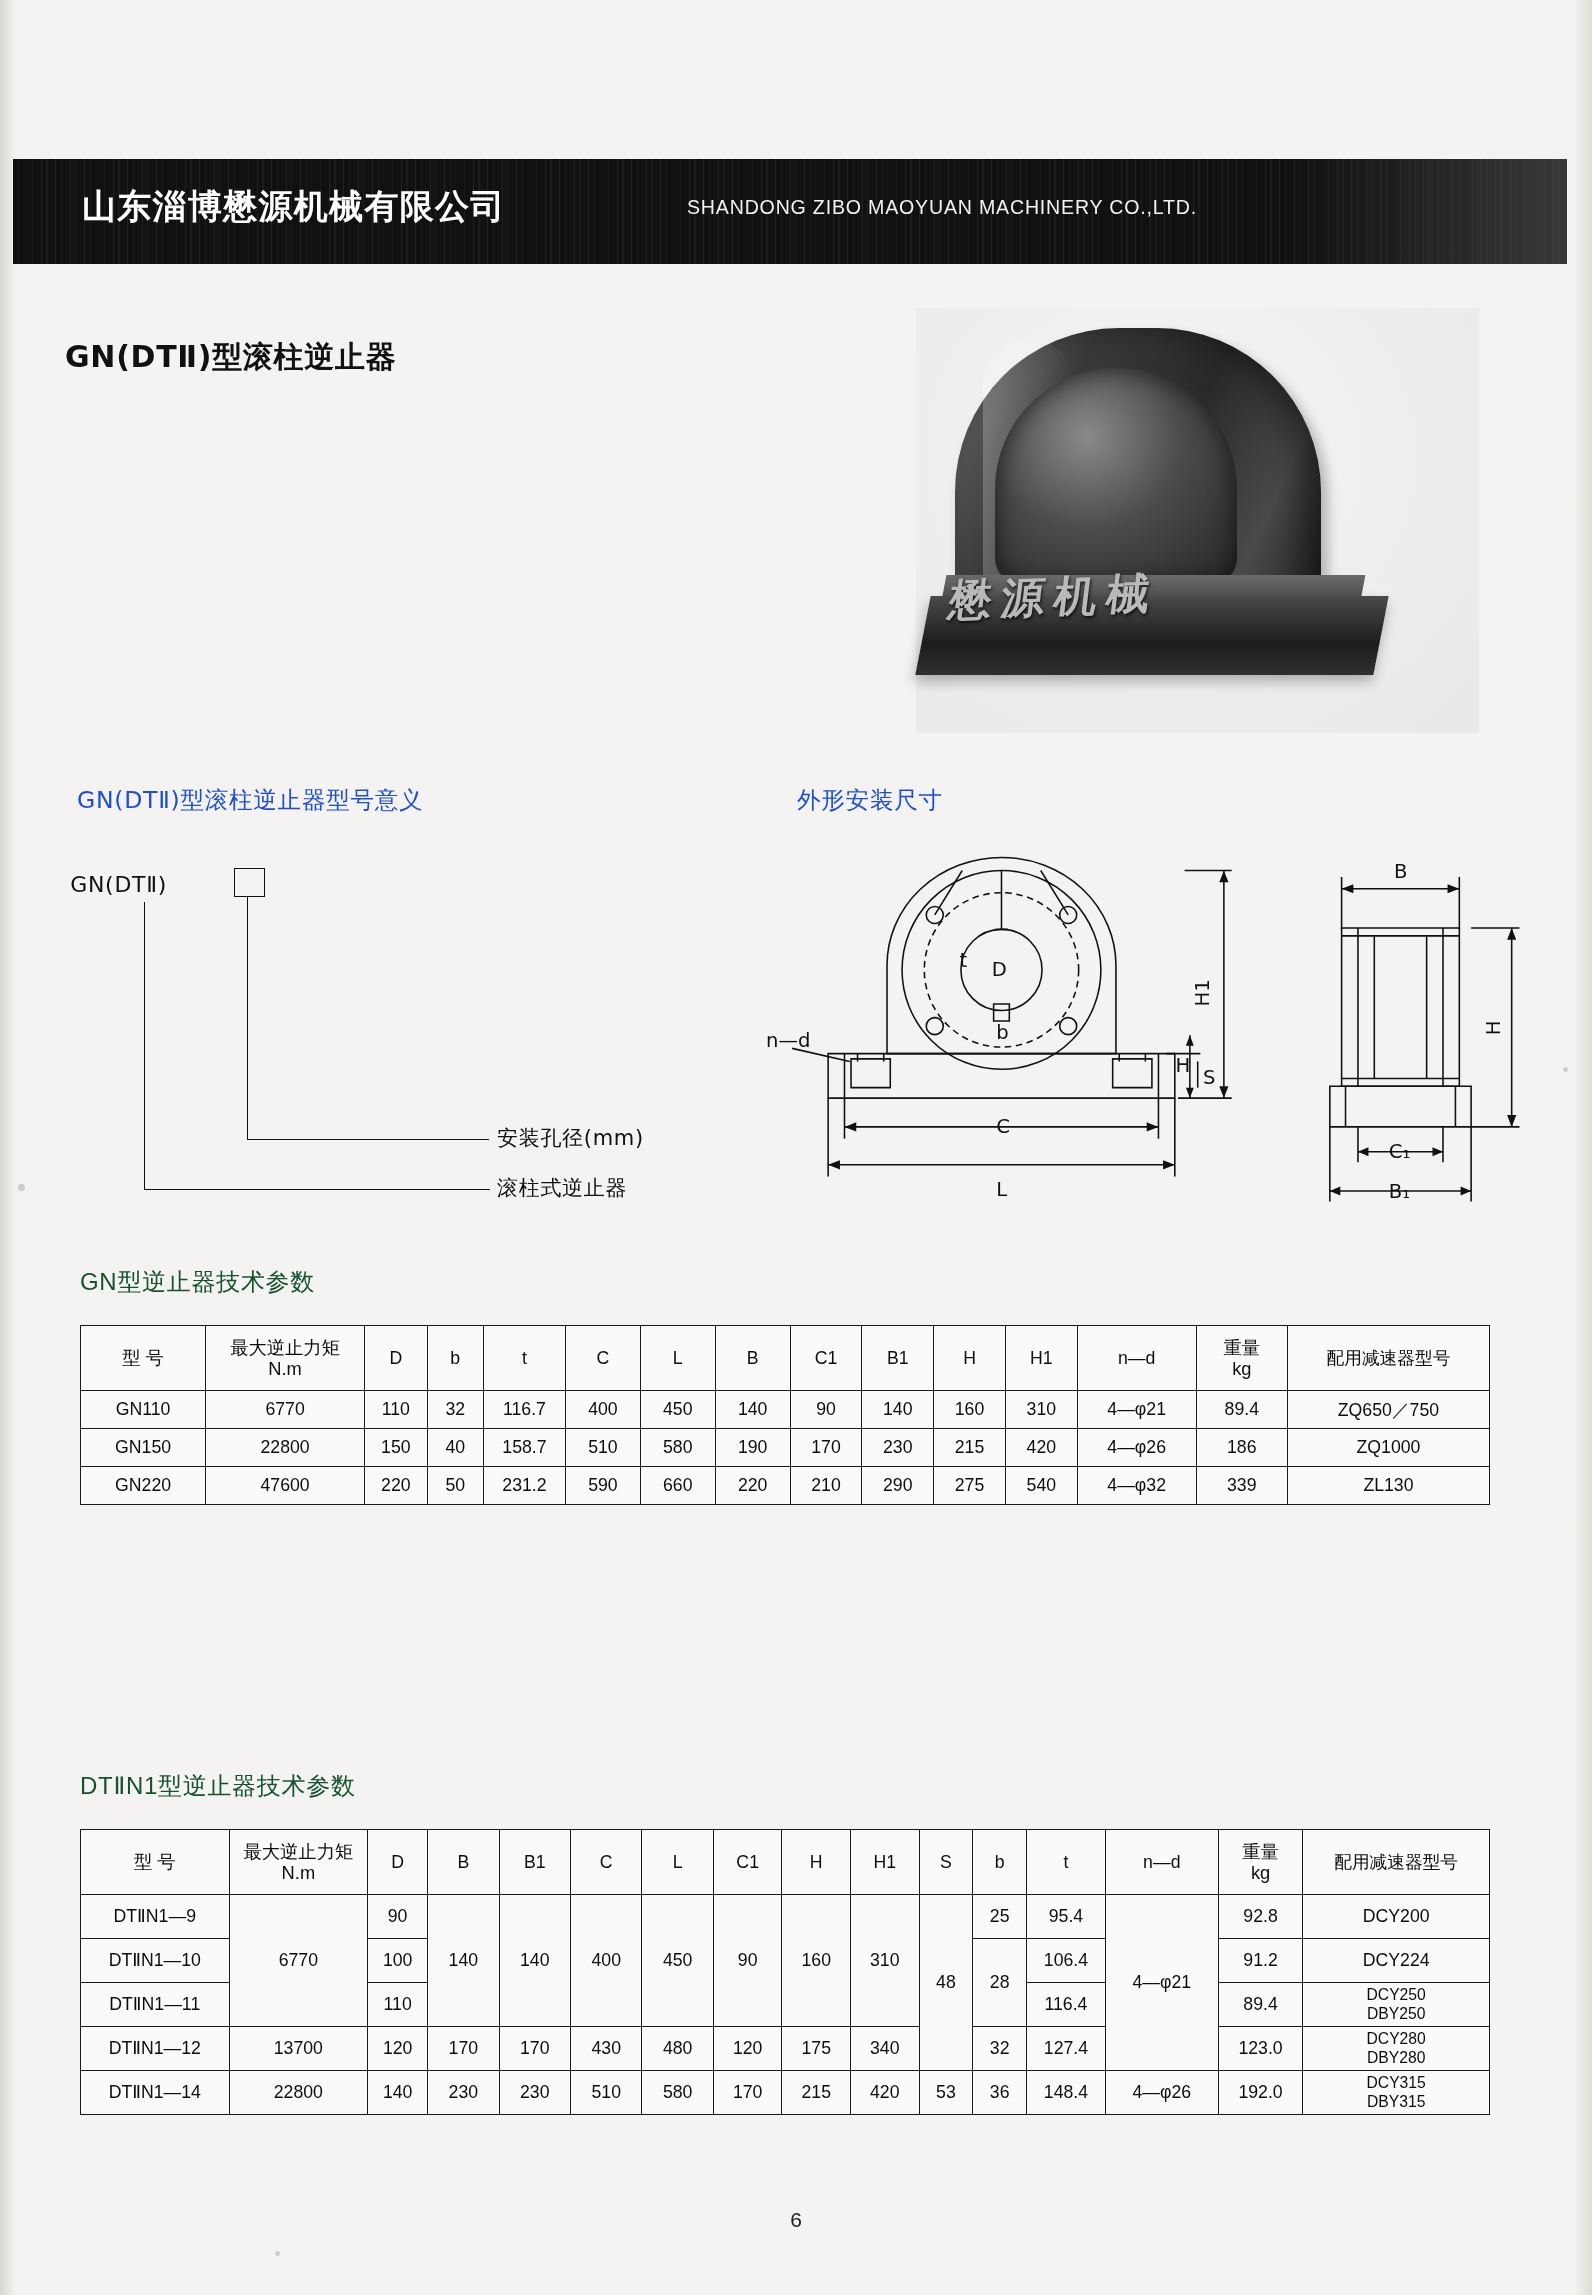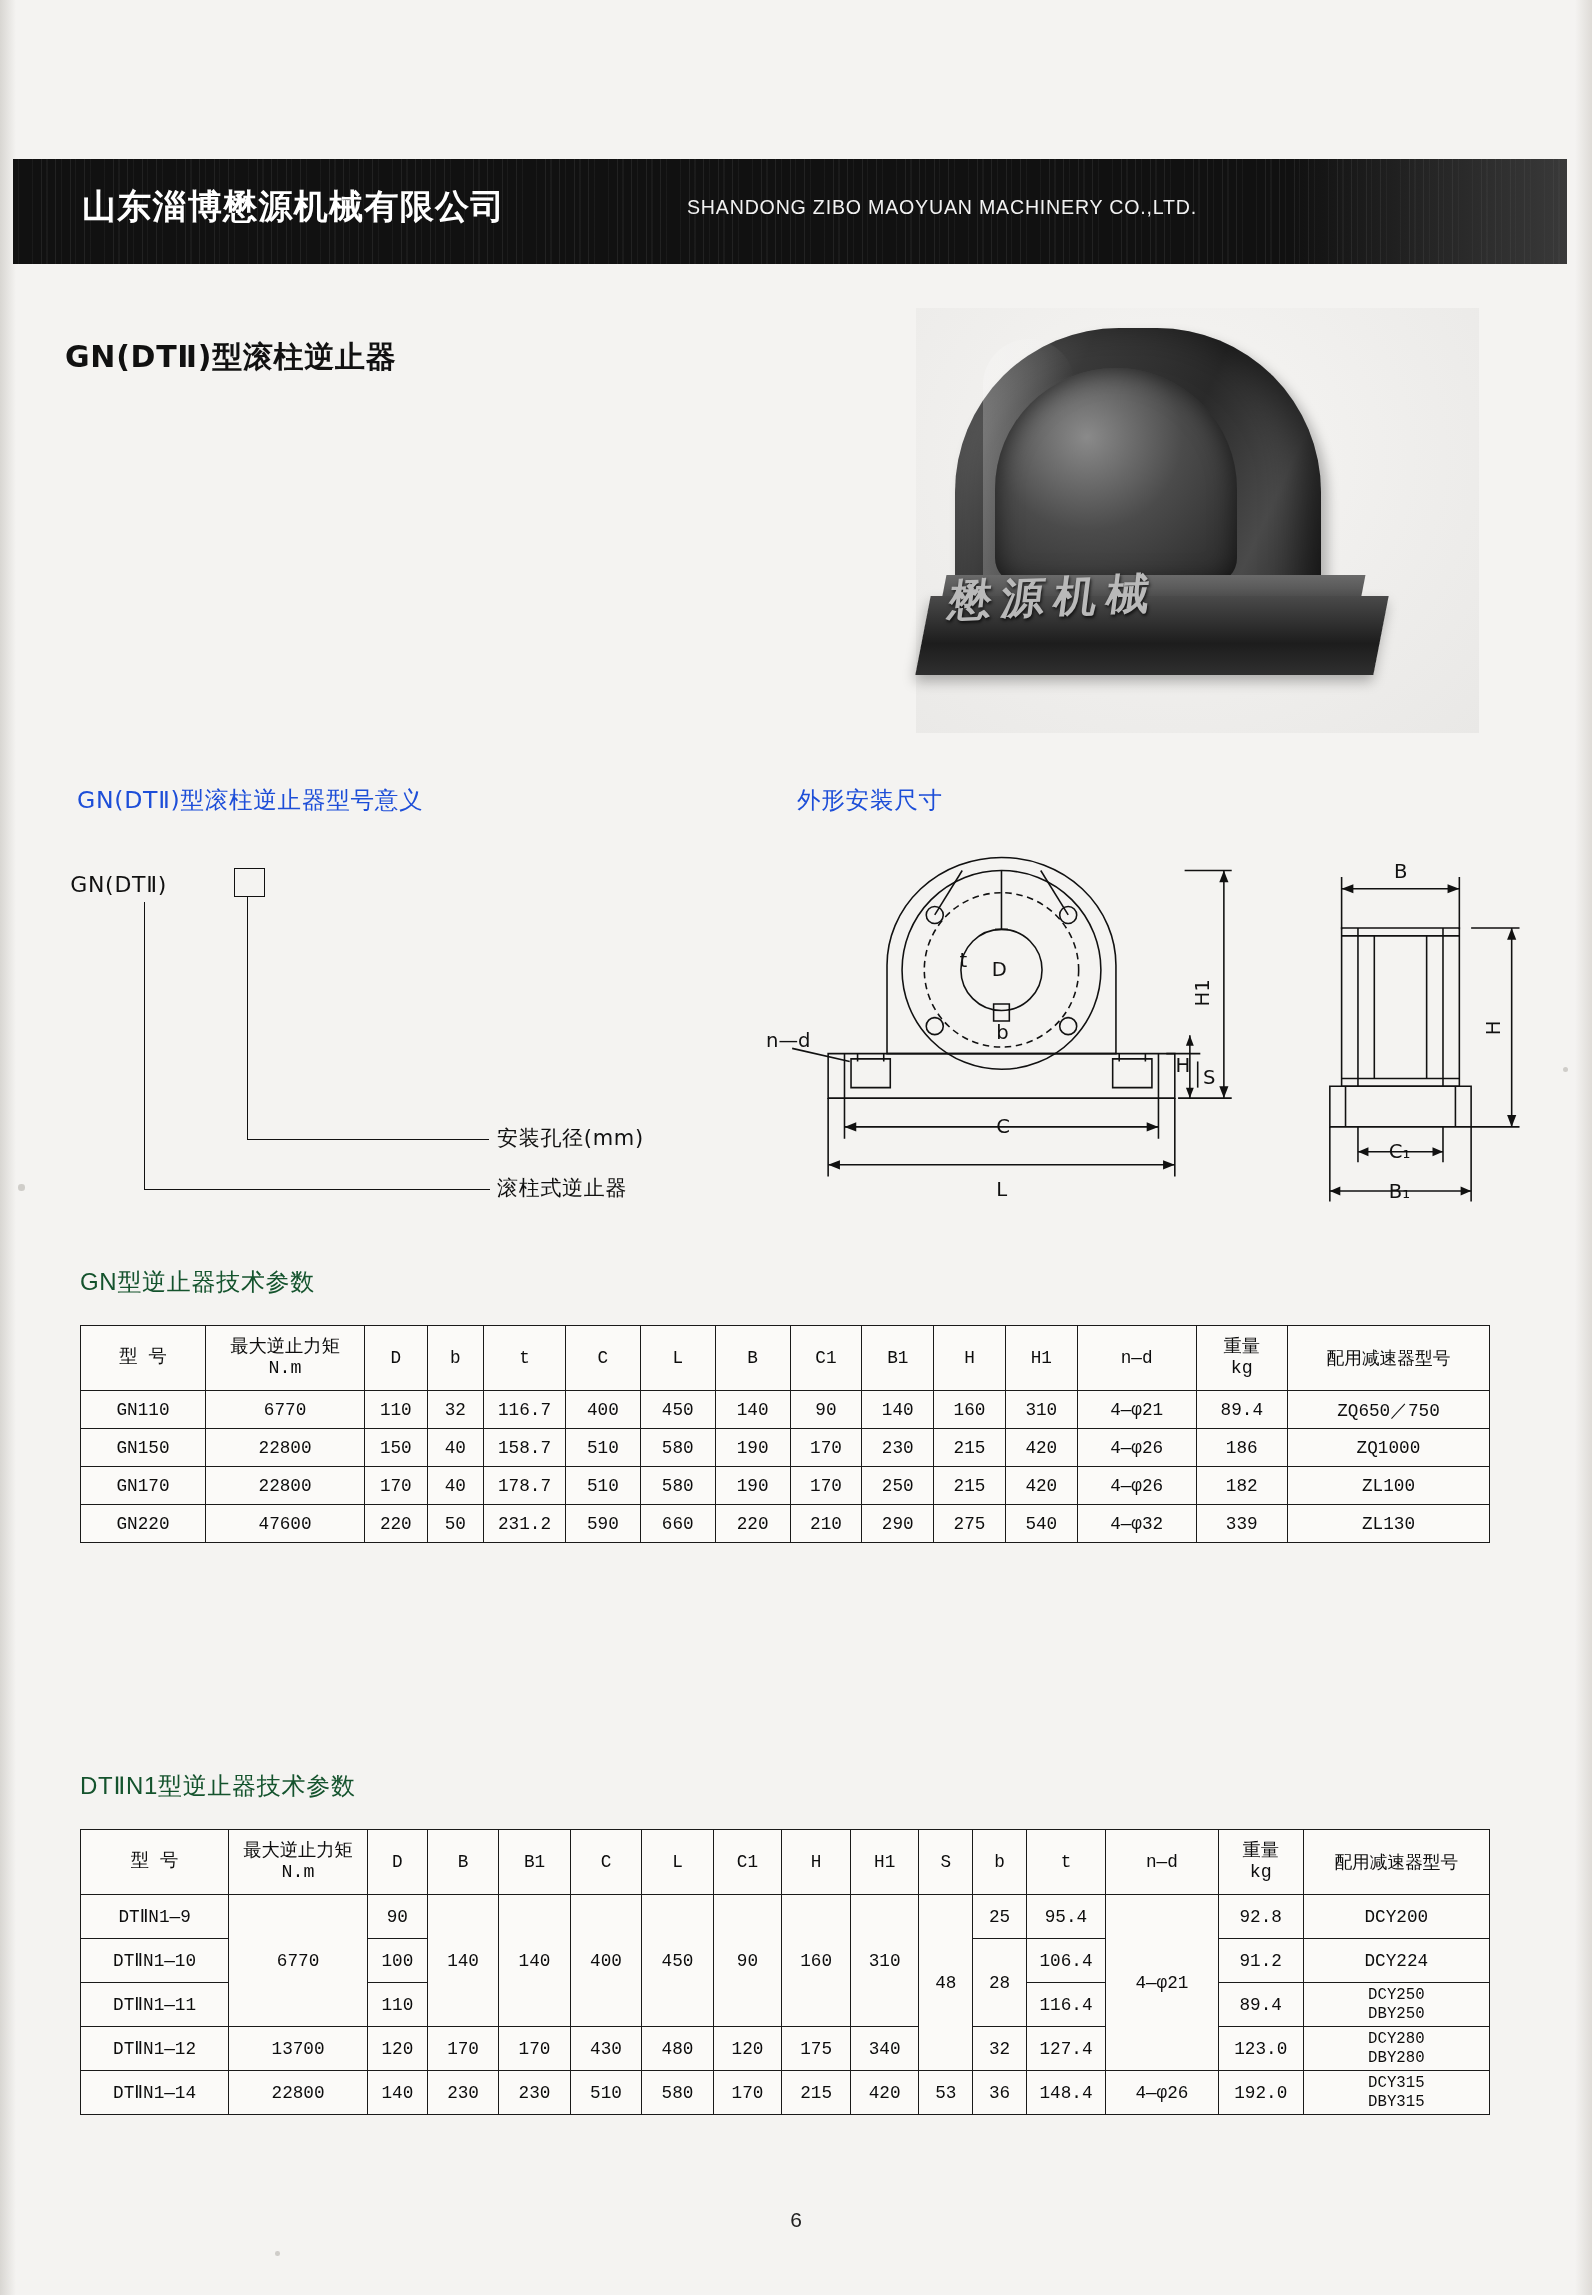--- a/index.html
+++ b/index.html
@@ -144,21 +144,21 @@
   
   .tbl-title{
     position:absolute;font-size:24px;color:#14532d;letter-spacing:0.7px;
     font-family:Liberation Sans, sans-serif;
   }
   .tbl-title.t1{left:80px;top:1266px;}
   .tbl-title.t2{left:80px;top:1770px;}
 
   table.grid{
     position:absolute;border-collapse:collapse;
-    font-family:Liberation Mono, monospace;
+    font-family:Liberation Sans, sans-serif;
     color:#0d0d0d;background:#fbfaf8;
   }
   table.grid td, table.grid th{
     border:1.3px solid #1a1a1a;
     text-align:center;vertical-align:middle;
     font-weight:normal;
     font-size:17.7px;
     padding:0;
   }
   table.grid .hd{font-size:18.3px;line-height:1.15;}
@@ -373,37 +373,20 @@
         <td>190</td>
         <td>170</td>
         <td>230</td>
         <td>215</td>
         <td>420</td>
         <td>4—φ26</td>
         <td>186</td>
         <td>ZQ1000</td>
       </tr>
       <tr>
-        <td>GN170</td>
-        <td>22800</td>
-        <td>170</td>
-        <td>40</td>
-        <td>178.7</td>
-        <td>510</td>
-        <td>580</td>
-        <td>190</td>
-        <td>170</td>
-        <td>250</td>
-        <td>215</td>
-        <td>420</td>
-        <td>4—φ26</td>
-        <td>182</td>
-        <td>ZL100</td>
-      </tr>
-      <tr>
         <td>GN220</td>
         <td>47600</td>
         <td>220</td>
         <td>50</td>
         <td>231.2</td>
         <td>590</td>
         <td>660</td>
         <td>220</td>
         <td>210</td>
         <td>290</td>

